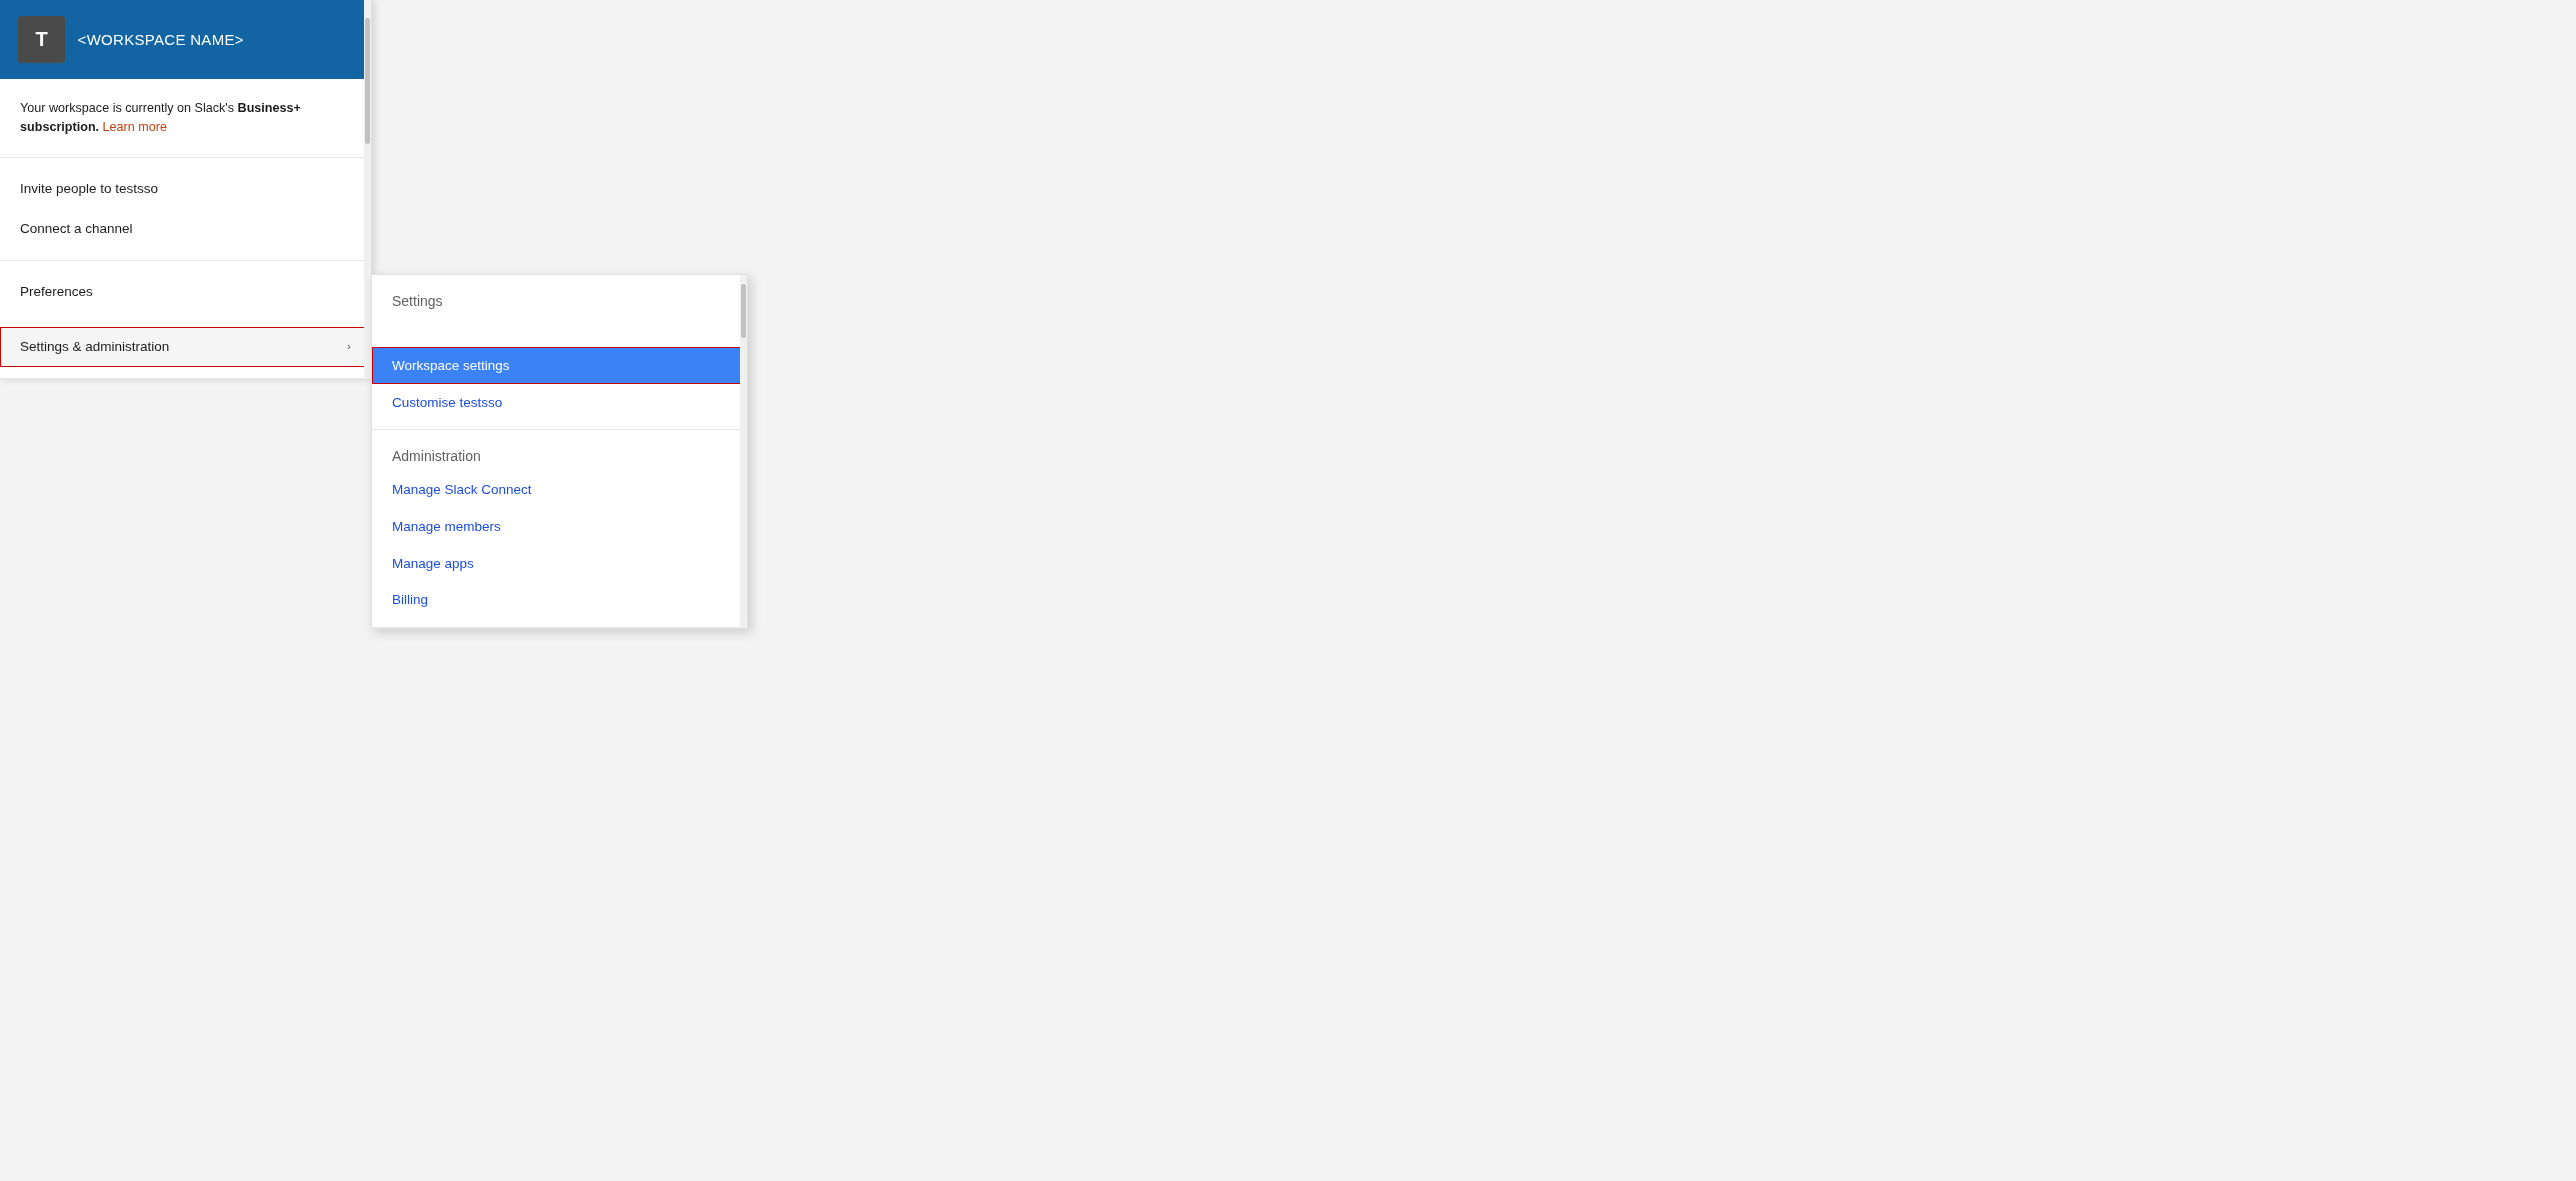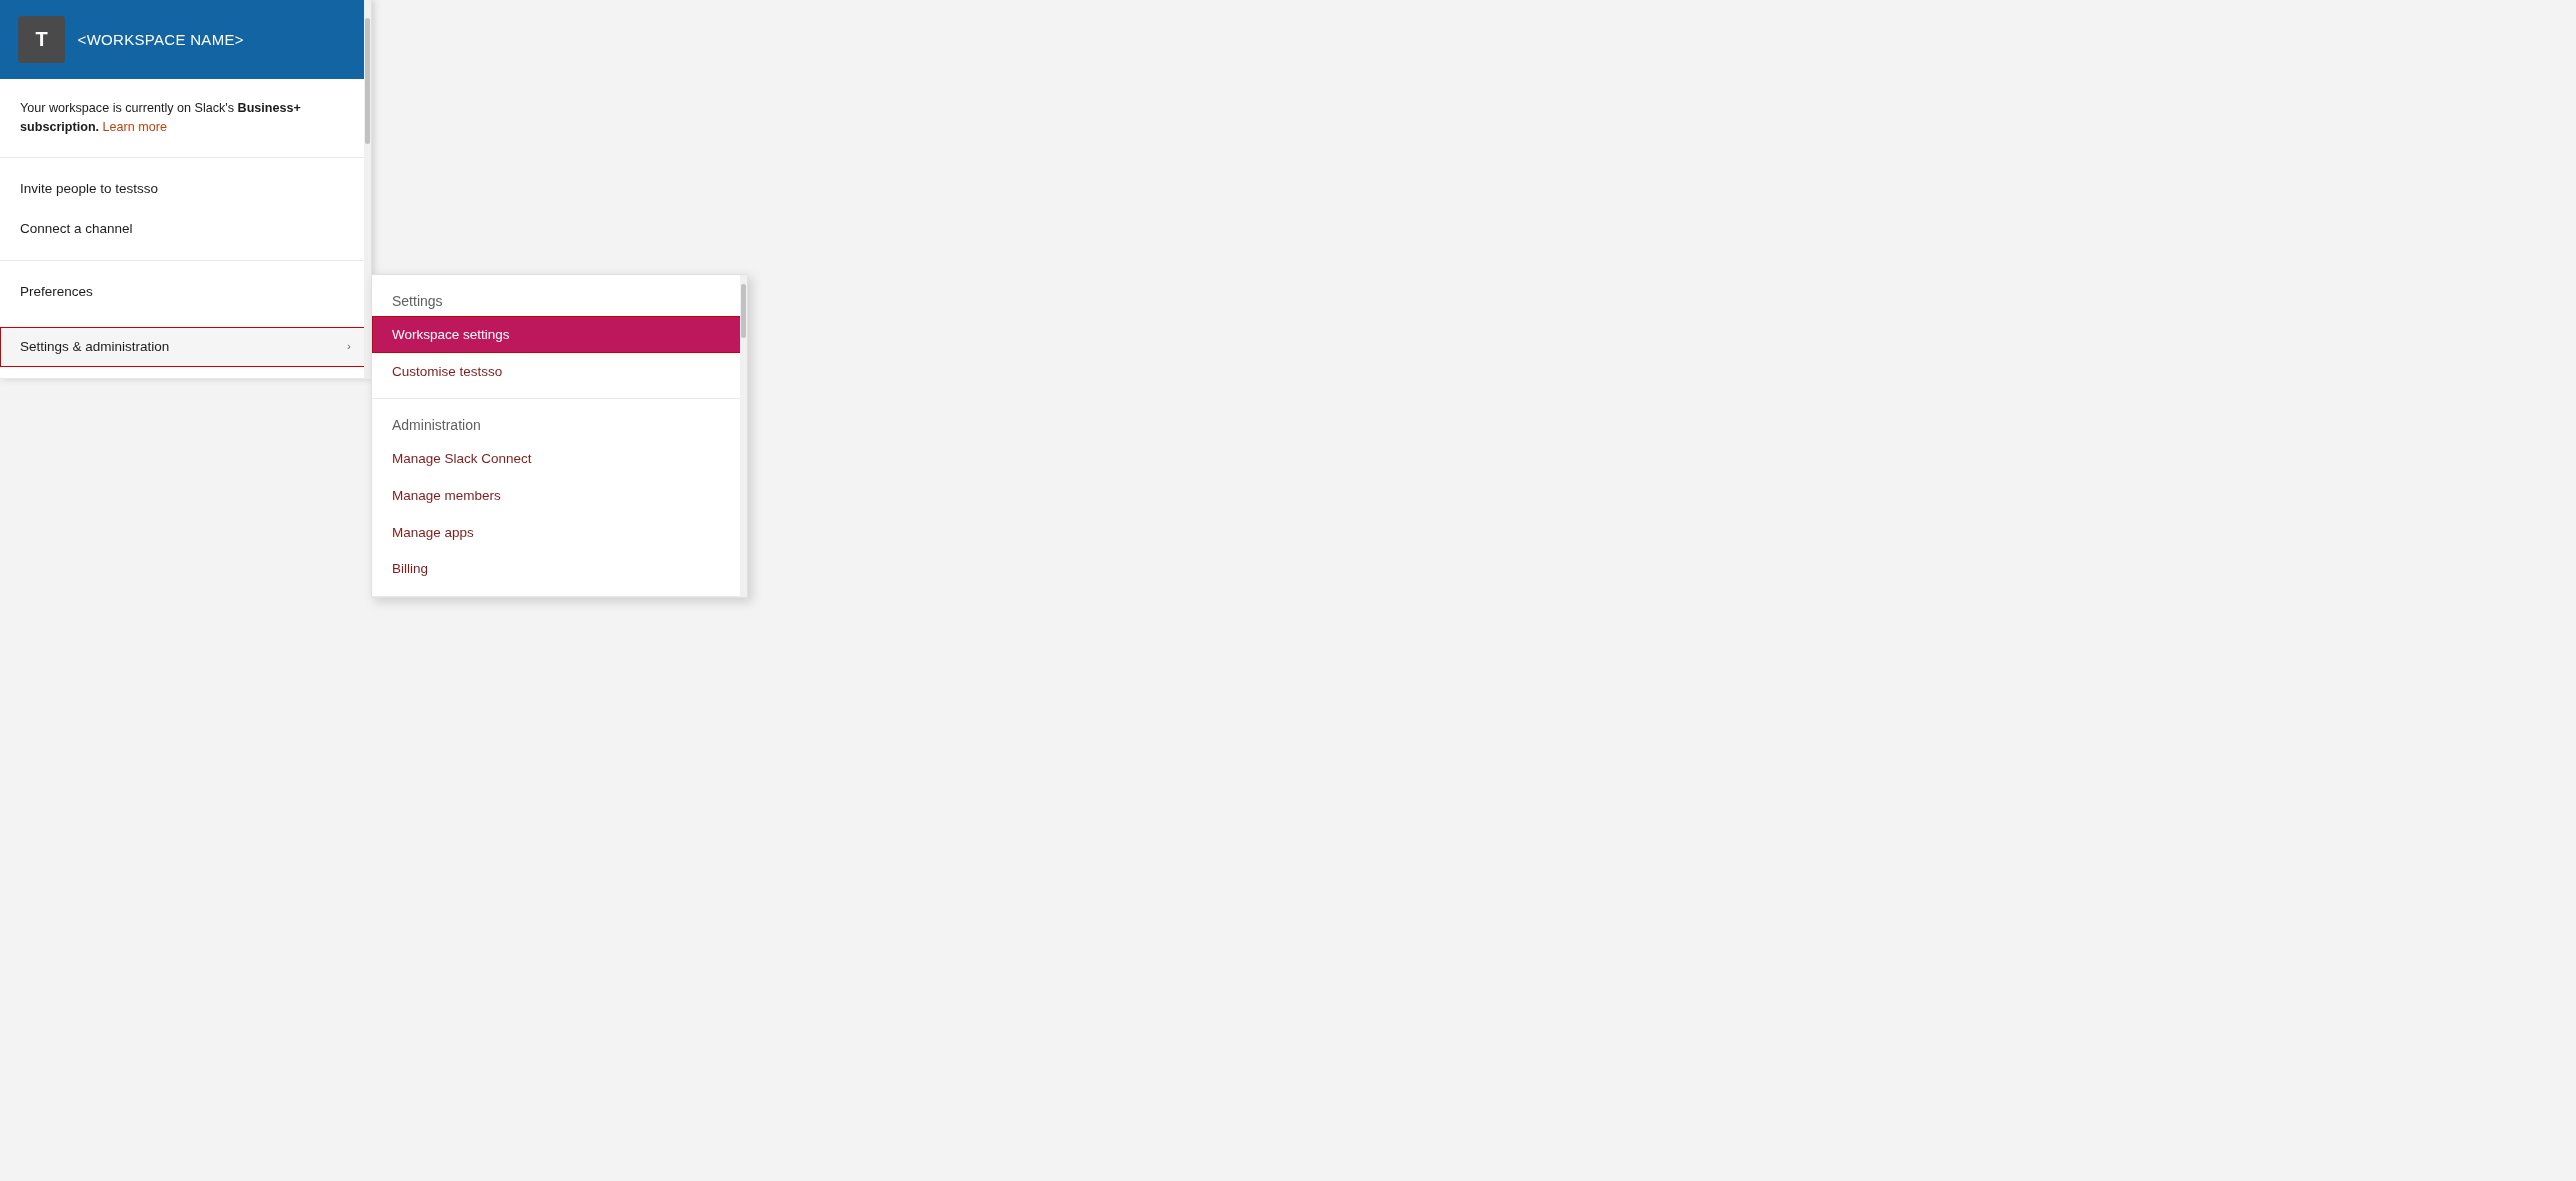--- a/index.html
+++ b/index.html
@@ -158,30 +158,31 @@
     .submenu-section-label {
       padding: 9px 20px 7.2px 20px;
       font-size: 14px;
       color: #616061;
       font-weight: 400;
     }
 
     .submenu-item {
       padding: 10.8px 20px;
       font-size: 13.5px;
-      color: #7f1d1d;
+      color: #1d4ed8;
       cursor: pointer;
       display: block;
     }
 
     .submenu-item.selected {
-      background: #be185d;
+      background: #3b82f6;
       color: #ffffff;
       outline: 1.8px solid #cc0000;
       outline-offset: -1.8px;
+      margin-top: 31px;
     }
 
     .submenu-scrollbar {
       position: absolute;
       right: 0;
       top: 0;
       width: 7.2px;
       height: 100%;
       background: #f0f0f0;
     }

